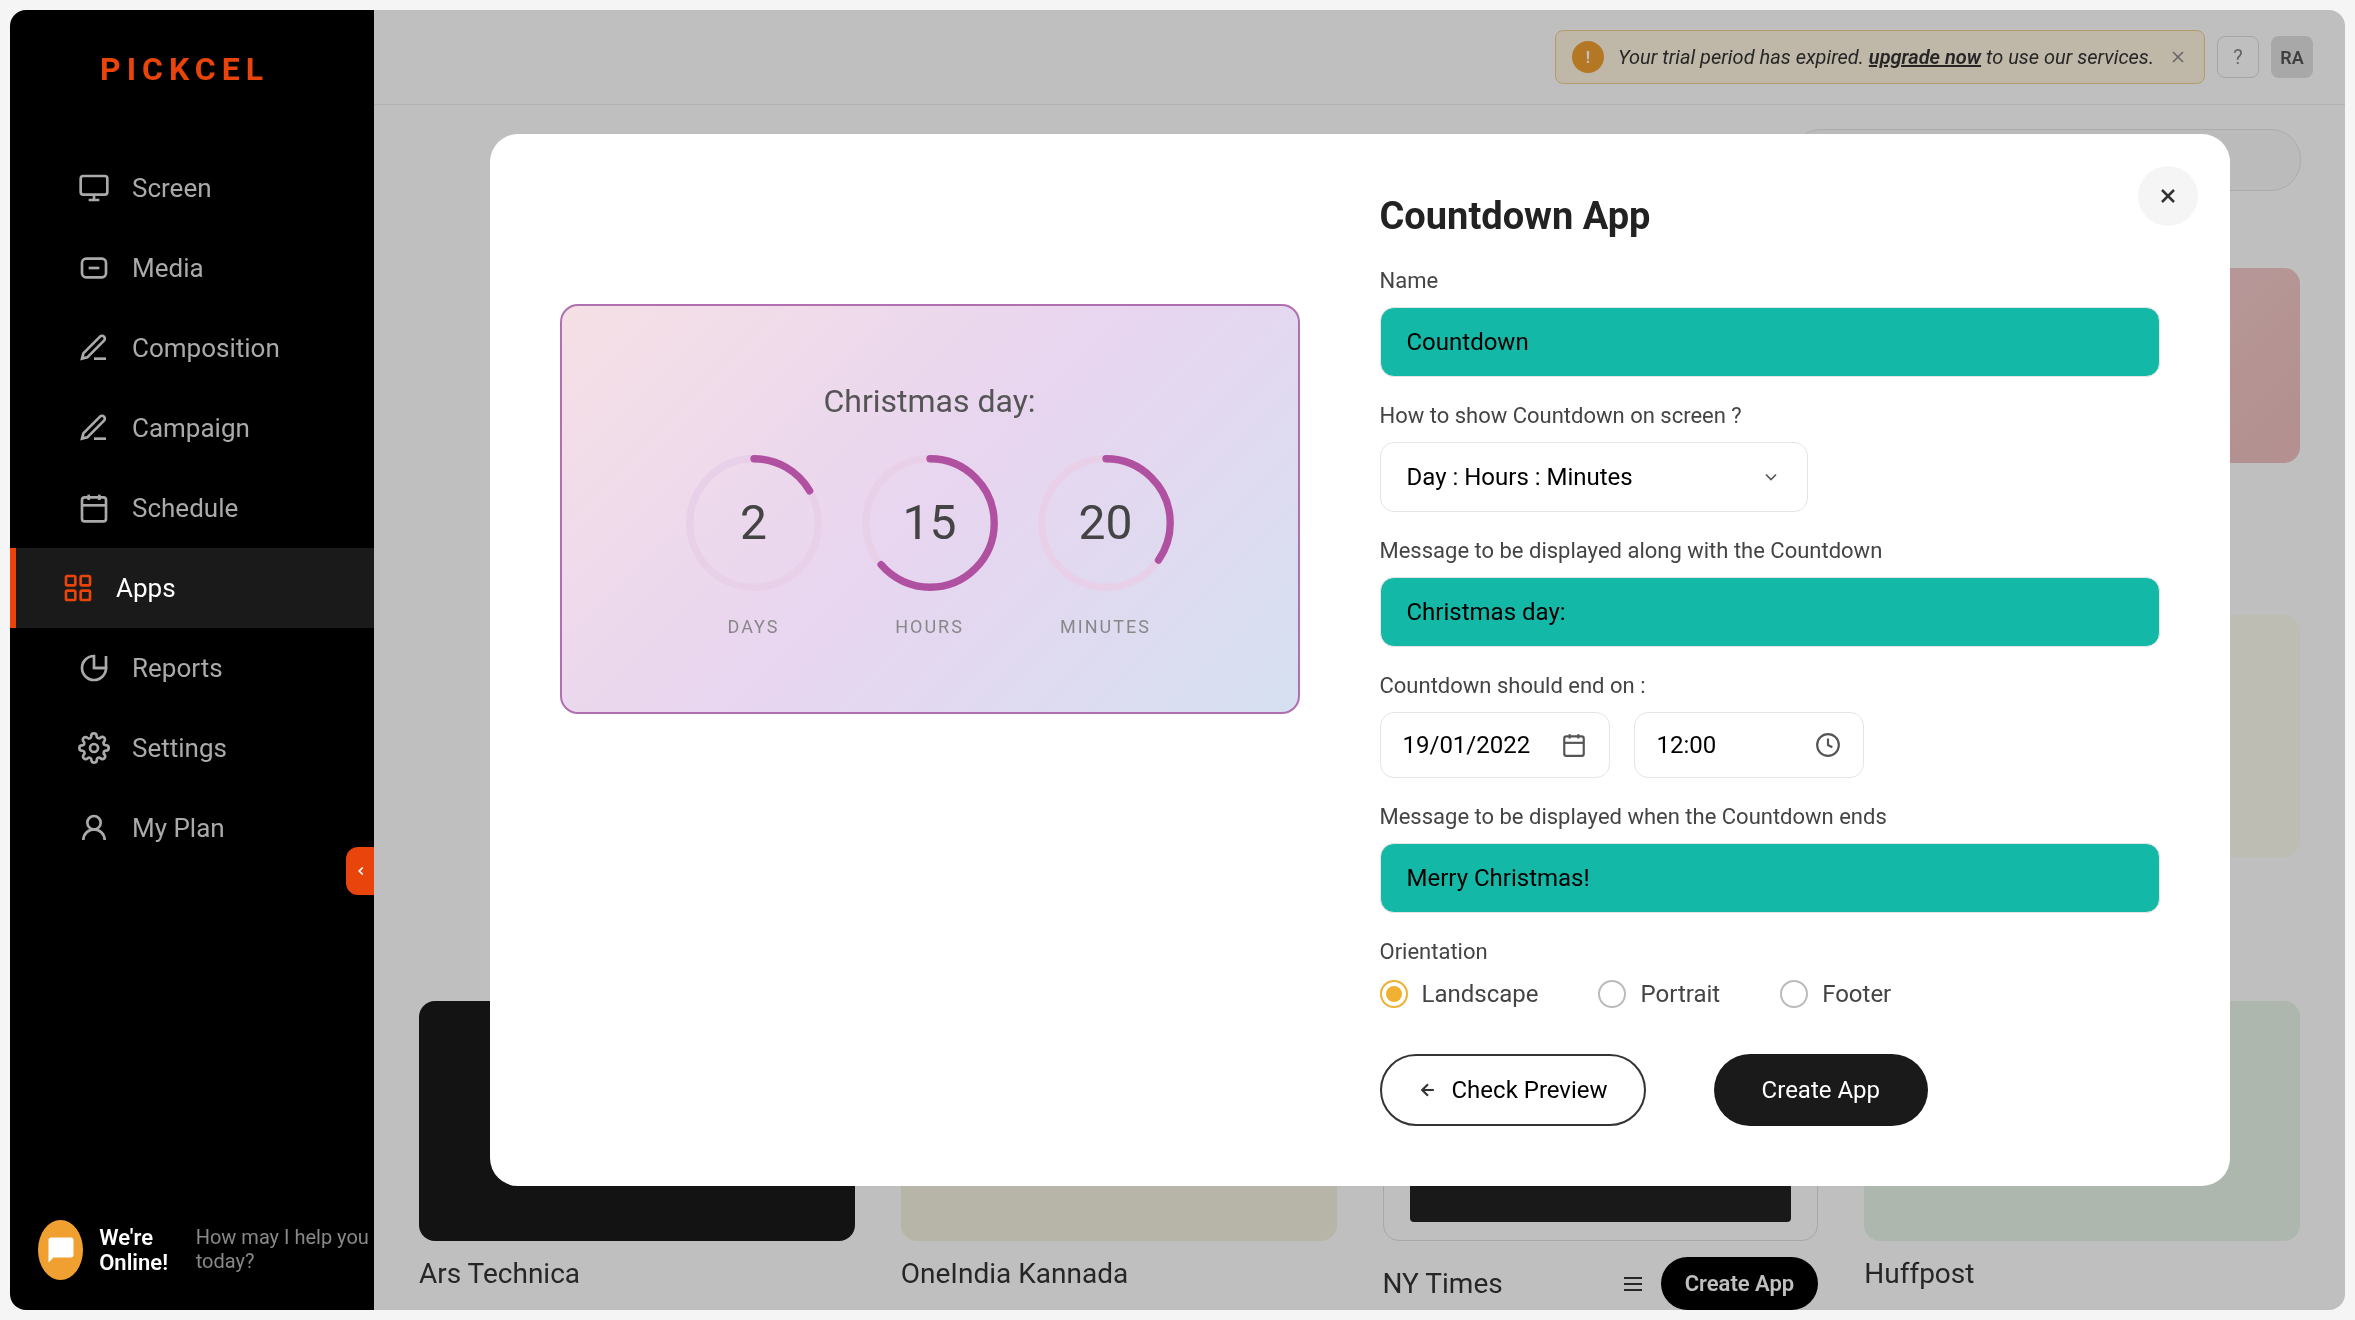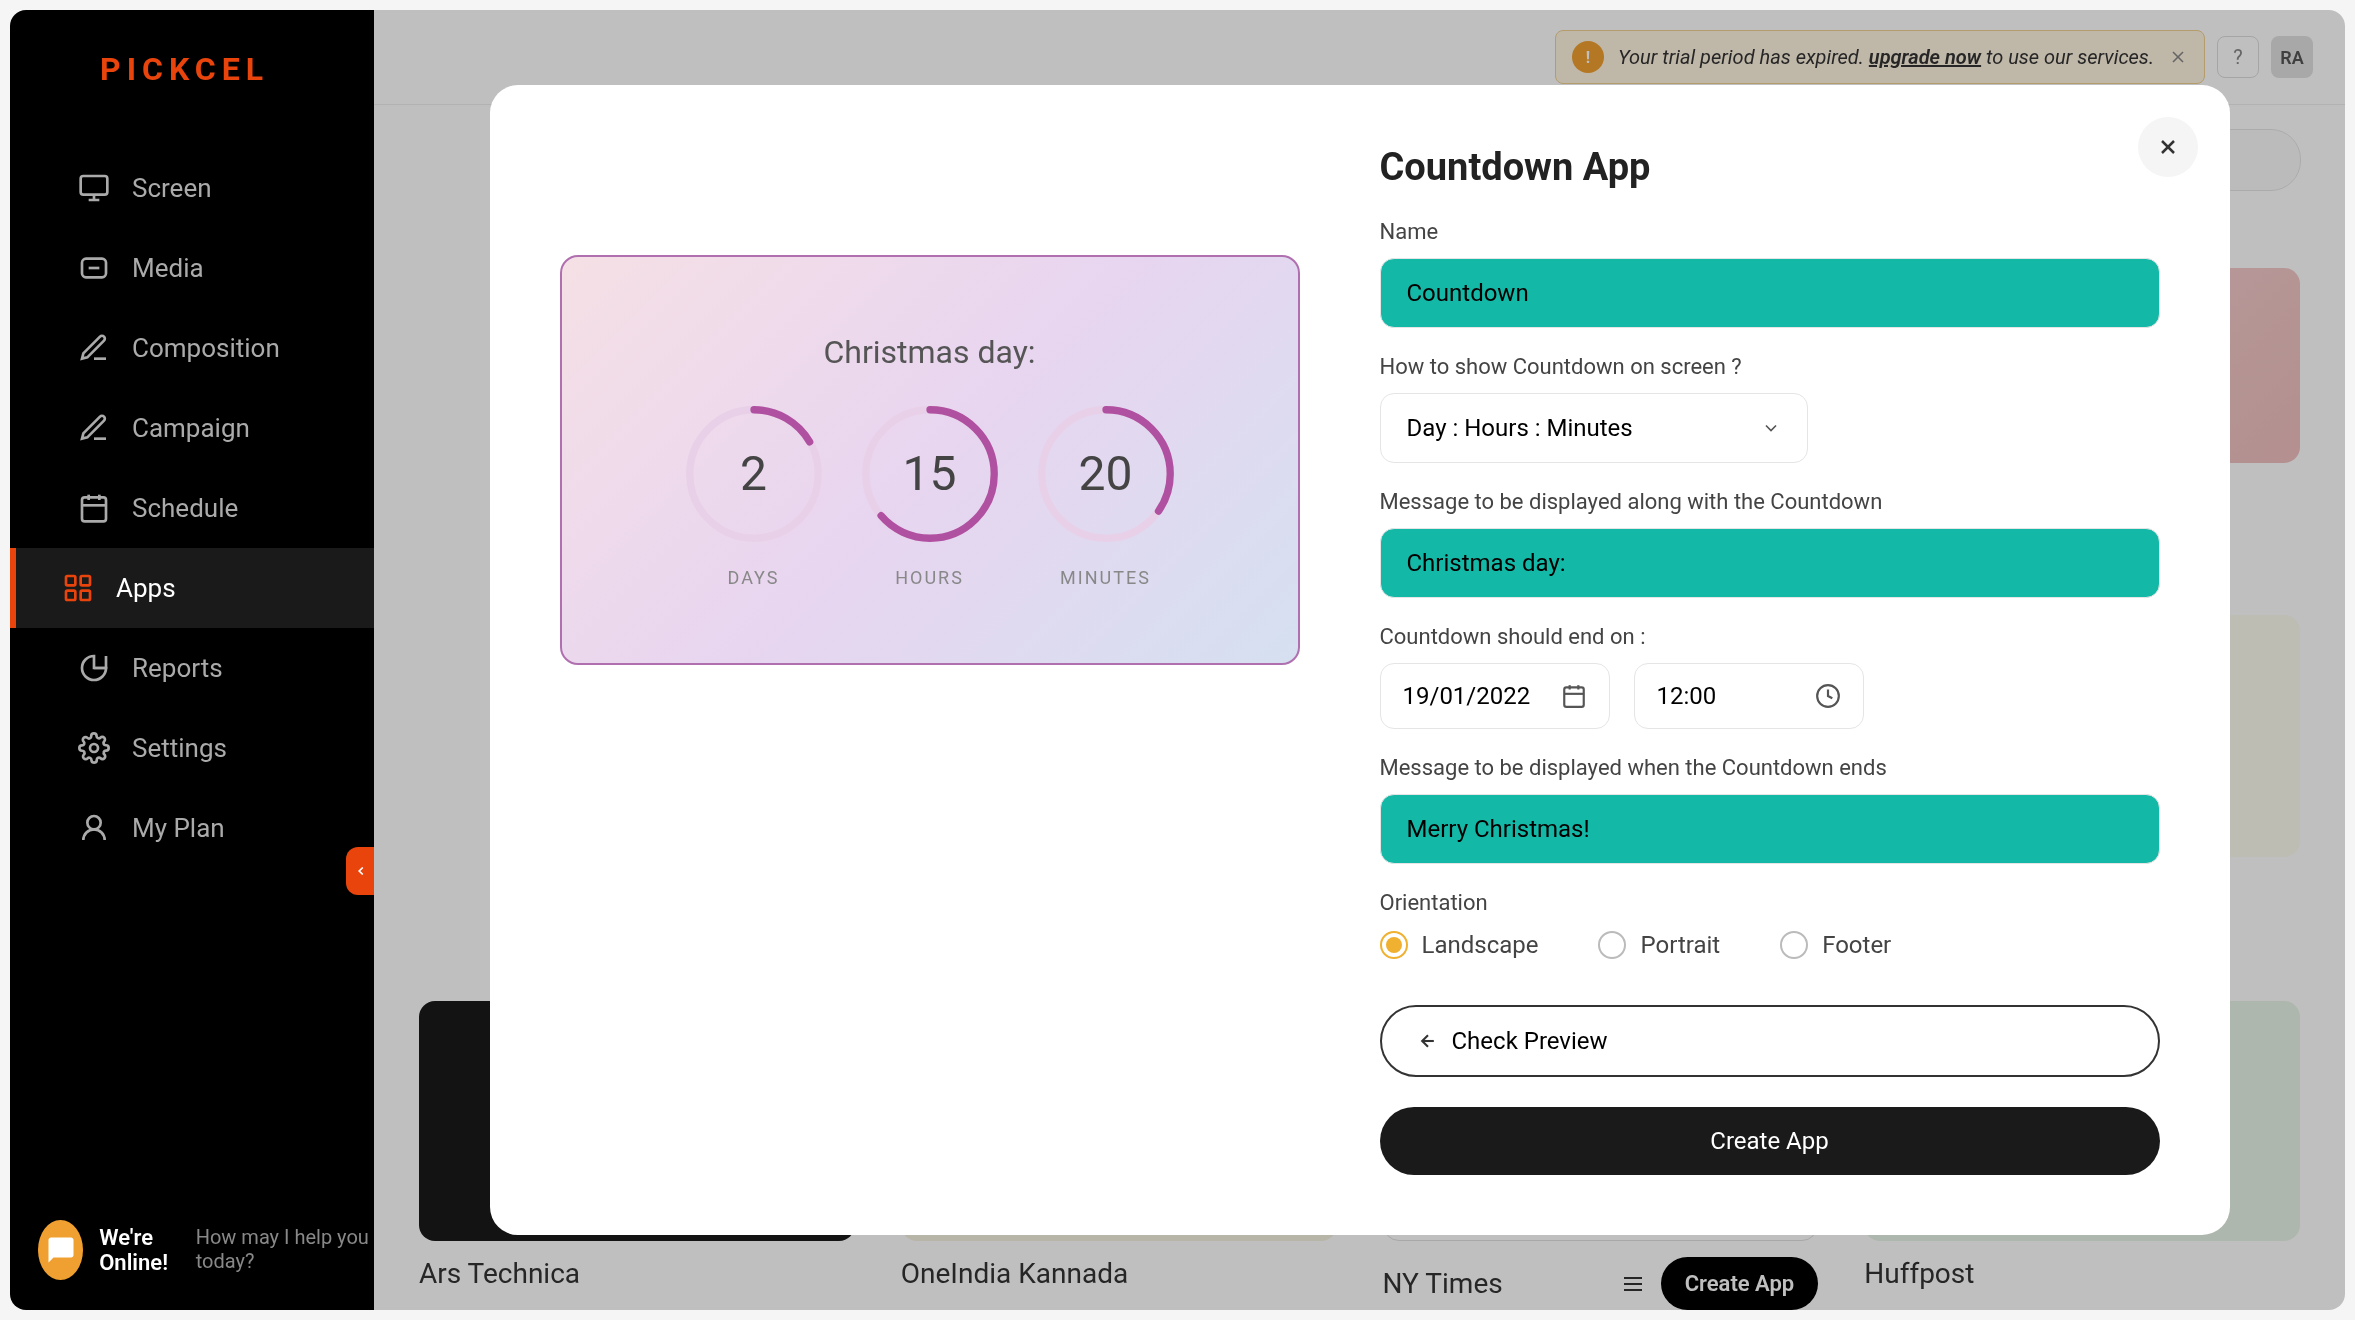--- a/index.html
+++ b/index.html
@@ -82,21 +82,21 @@
     .form-label { font-size: 22px; color: #444; margin-bottom: 14px; display: block; }
     .form-input { width: 100%; padding: 20px 26px; border: 1px solid #e5e5e5; border-radius: 14px; font-size: 24px; outline: none; background: #14b8a6; }
     .form-select { width: 428px; padding: 20px 26px; border: 1px solid #e5e5e5; border-radius: 14px; font-size: 24px; display: flex; align-items: center; justify-content: space-between; background: #fff; }
     .date-row { display: flex; gap: 24px; }
     .date-input { width: 230px; padding: 18px 22px; border: 1px solid #e5e5e5; border-radius: 14px; font-size: 24px; display: flex; align-items: center; justify-content: space-between; }
     .radio-row { display: flex; gap: 60px; margin-top: 16px; }
     .radio-opt { display: flex; align-items: center; gap: 14px; font-size: 24px; color: #444; }
     .radio-circle { width: 28px; height: 28px; border: 2px solid #bbb; border-radius: 50%; display: flex; align-items: center; justify-content: center; }
     .radio-circle.checked { border-color: #f0b030; }
     .radio-dot { width: 16px; height: 16px; background: #f0b030; border-radius: 50%; }
-    .action-row { display: flex; gap: 30px; margin-top: 20px; flex-direction: column; }
+    .action-row { display: flex; gap: 68px; margin-top: 20px; }
     .btn-outline { padding: 20px 36px; border: 2px solid #333; border-radius: 40px; font-size: 24px; display: flex; align-items: center; gap: 14px; background: #fff; }
     .btn-primary { padding: 20px 48px; background: #1a1a1a; color: #fff; border-radius: 40px; font-size: 24px; border: none; }
   </style>
 </head>
 <body>
 
 <div class="app-frame">
 
   <div class="sidebar">
     <div class="logo">

